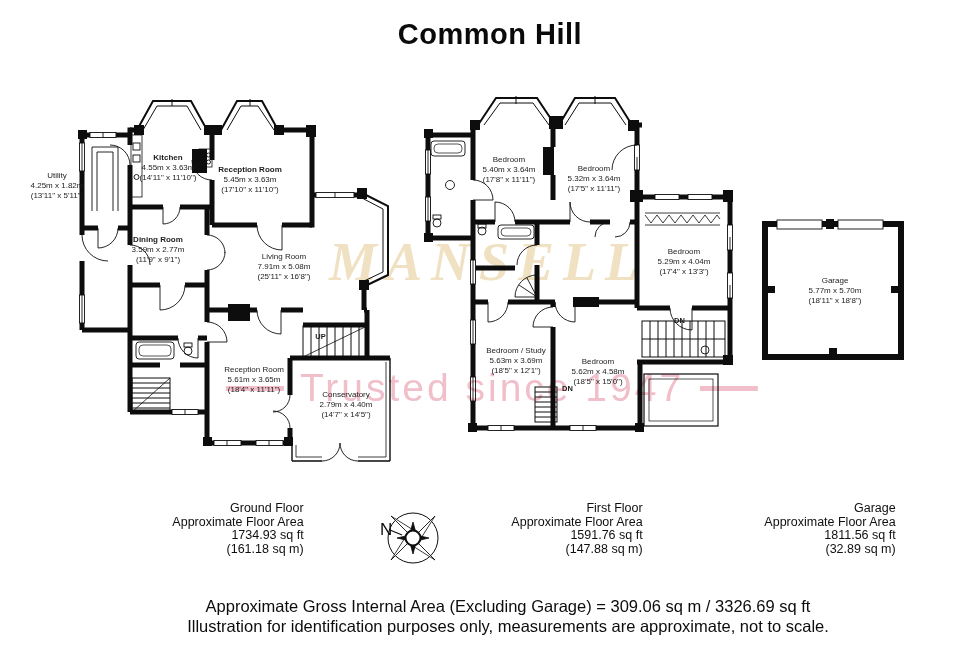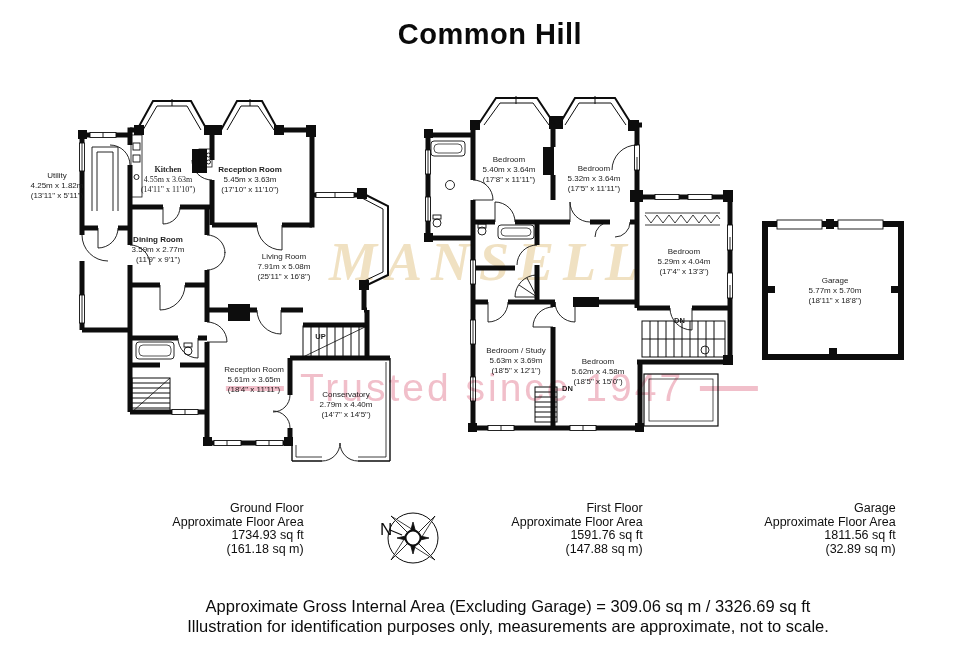--- a/index.html
+++ b/index.html
@@ -322,21 +322,21 @@
     <div class="dash"></div>
     <div class="tag">Trusted since 1947</div>
     <div class="dash"></div>
   </div>
 
   <div class="room-label" style="left:57px;top:186px;">
     <div>Utility</div>
     <div>4.25m x 1.82m</div>
     <div>(13'11" x 5'11")</div>
   </div>
-  <div class="room-label" style="left:168px;top:180px;font-family:Liberation Serif, serif;">
+  <div class="room-label" style="left:168px;top:168px;">
     <div class="rname">Kitchen</div>
     <div>4.55m x 3.63m</div>
     <div>(14'11" x 11'10")</div>
   </div>
   <div class="room-label" style="left:250px;top:180px;">
     <div class="rname">Reception Room</div>
     <div>5.45m x 3.63m</div>
     <div>(17'10" x 11'10")</div>
   </div>
   <div class="room-label" style="left:158px;top:250px;">

